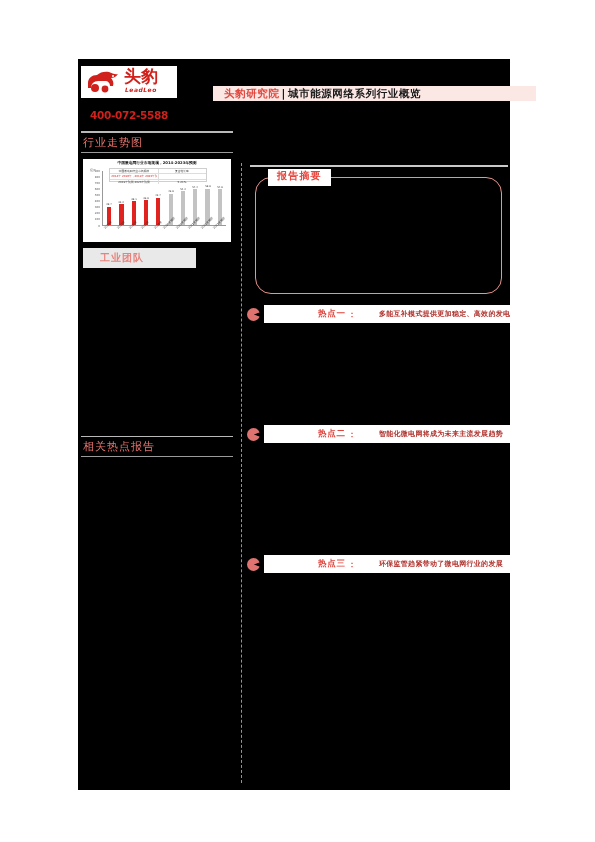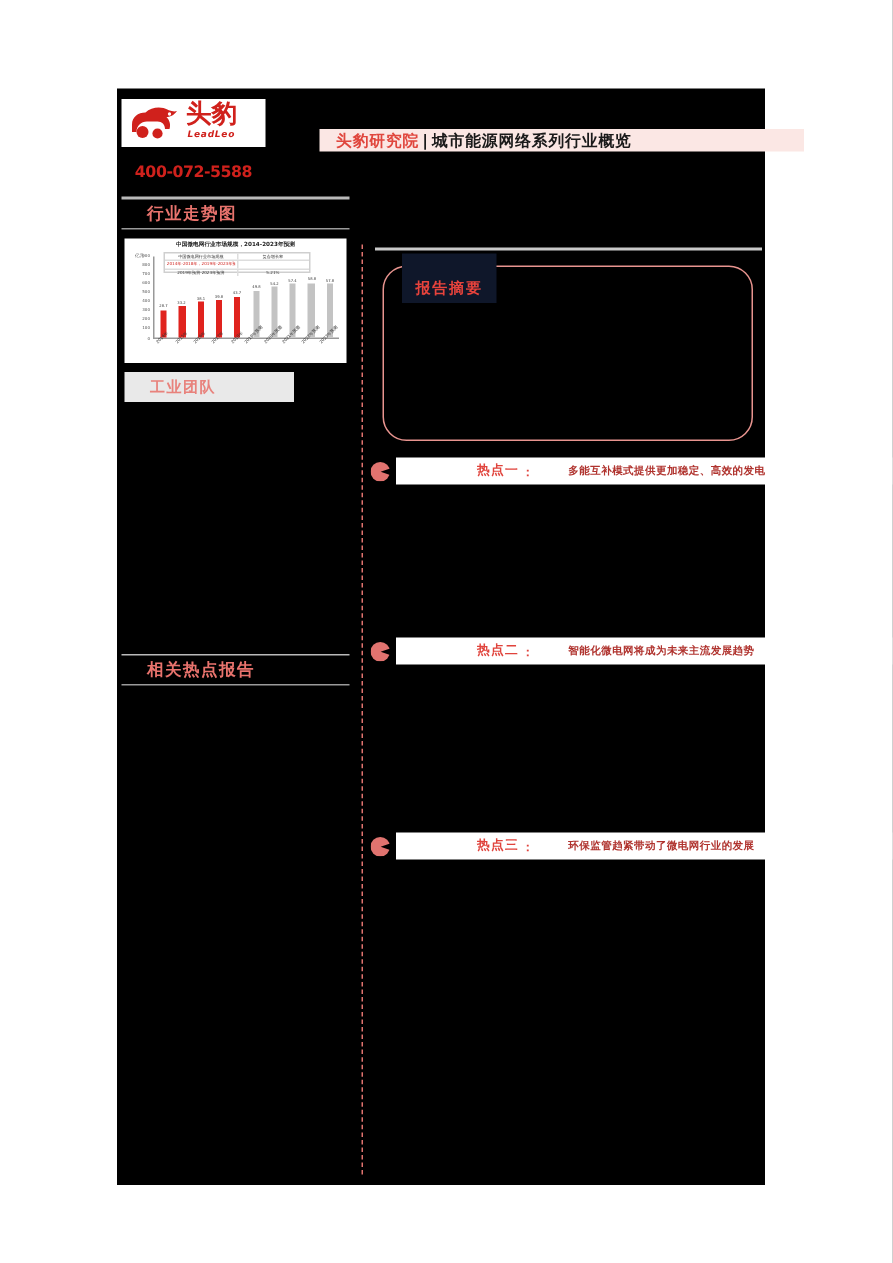--- a/index.html
+++ b/index.html
@@ -153,25 +153,24 @@
   }
   .sec-rule {
     height: 1.5px;
     background: #b9b9b9;
     width: 152px;
   }
   .sec-rule.thin { height: 1px; background: #9a9a9a; }
   .sec-title {
     color: #e8736d;
     font-size: 11px;
-    font-weight: bold;
+    font-weight: normal;
     letter-spacing: 1px;
     padding: 3px 0 3px 2px;
     line-height: 13px;
-    margin-left: 15px;
   }
 
   .thumb-wrap {
     margin: 6px 0 0 5px;
     width: 148px;
     height: 83px;
     background: #ffffff;
     position: relative;
     overflow: hidden;
   }
@@ -363,22 +362,22 @@
     width: 247px;
     height: 117px;
     border: 1.2px solid #e8948f;
     border-radius: 16px;
     box-sizing: border-box;
   }
   .summary-tab {
     position: absolute;
     left: 22px;
     top: 38px;
-    background: #0f172a;
-    padding: 16px 9px 3px 9px;
+    background: #ffffff;
+    padding: 0 9px 3px 9px;
     color: #e8433c;
     font-size: 10px;
     font-weight: bold;
     letter-spacing: 1.2px;
     z-index: 3;
   }
   .summary-body {
     position: absolute;
     left: 22px;
     top: 60px;

